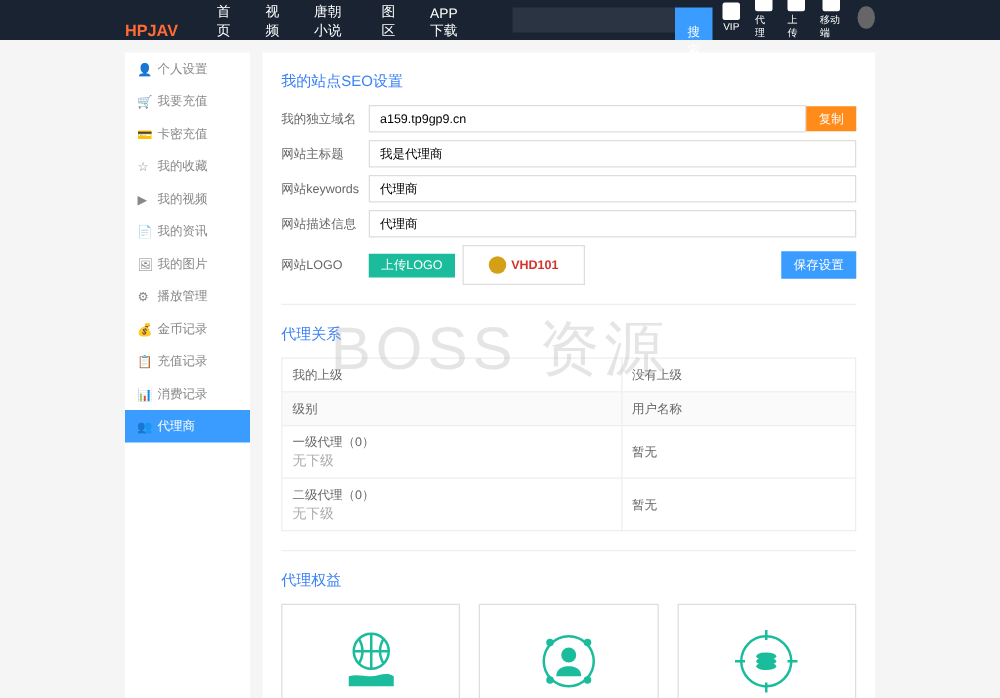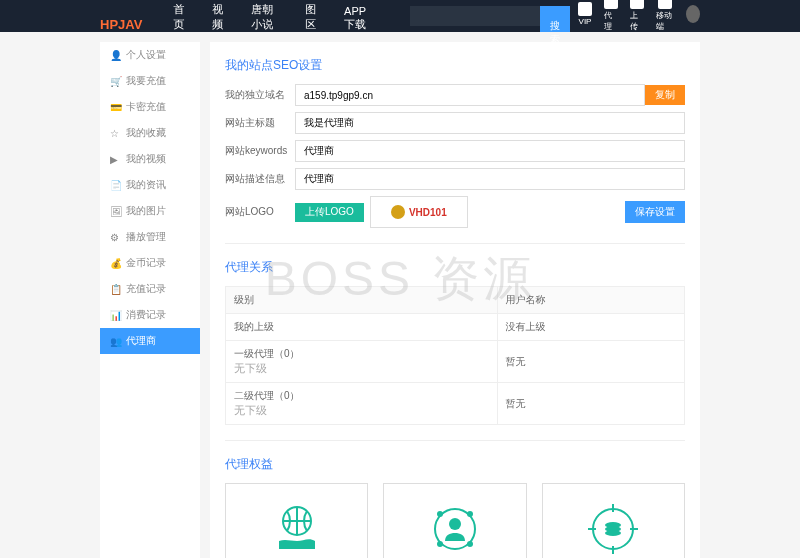--- a/index.html
+++ b/index.html
@@ -155,26 +155,26 @@
           <span style="color:#d4332b;font-weight:bold">VHD101</span>
         </div>
       <button class="btn-save">保存设置</button>
     </div>
 
     <div class="divider"></div>
     <div class="section-title">代理关系</div>
     <table class="table">
       <tbody>
           <tr>
+            <td>我的上级</td>
+            <td>没有上级</td>
+          </tr>
+      <tr>
             <th>级别</th>
             <th>用户名称</th>
-          </tr>
-      <tr>
-            <td>我的上级</td>
-            <td>没有上级</td>
           </tr>
       <tr>
             <td>
               <div>一级代理（0）</div>
               <div class="sub-row">无下级</div>
             </td>
             <td>暂无</td>
           </tr>
       <tr>
             <td>

